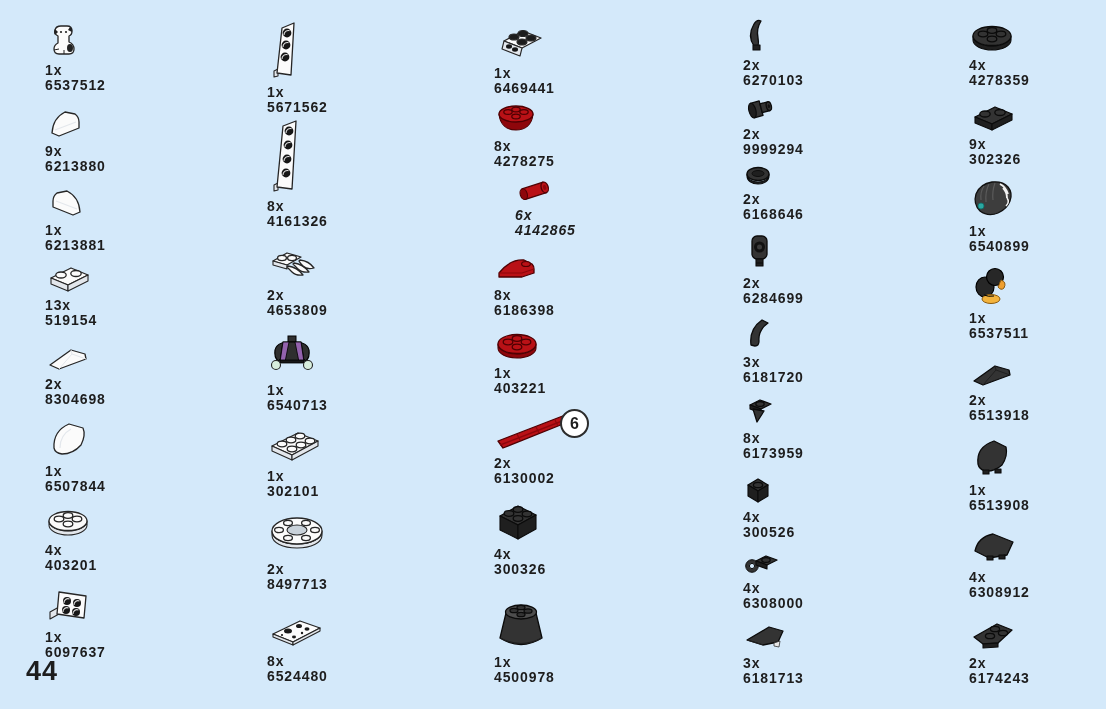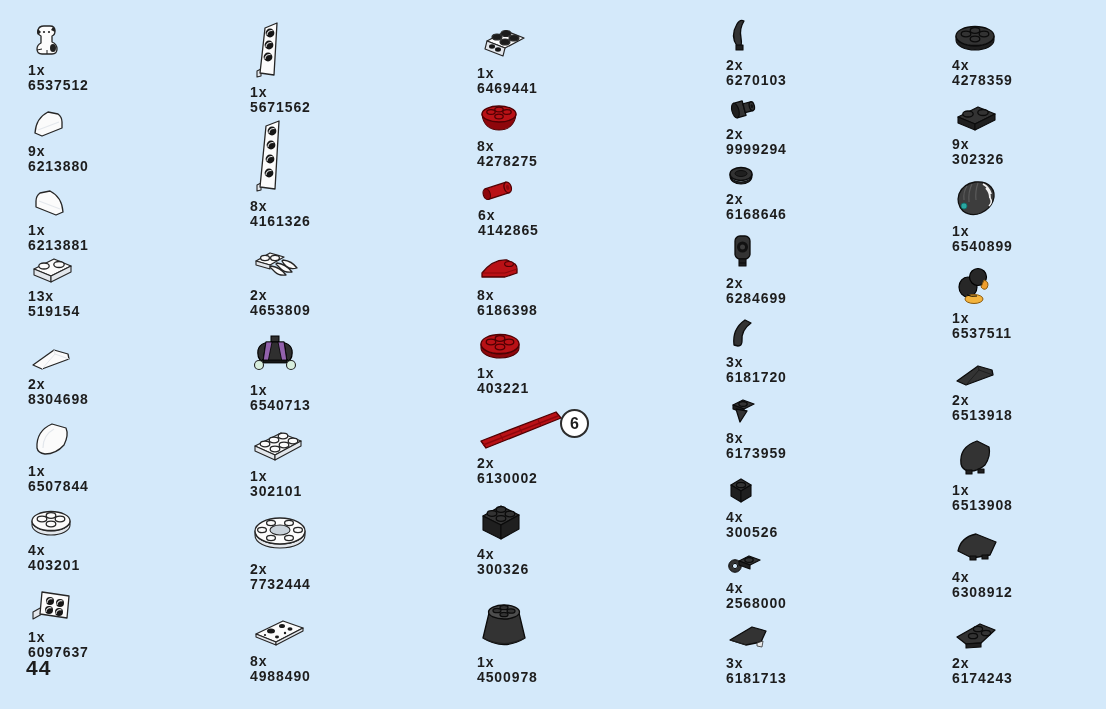--- a/index.html
+++ b/index.html
@@ -4,30 +4,30 @@
 <style>
   html, body { margin: 0; padding: 0; }
   body {
     width: 1106px; height: 709px;
     position: relative;
     overflow: hidden;
     background: #d4e9fa;
     font-family: "Liberation Sans", sans-serif;
   }
   #page { position: absolute; inset: 0; }
-  .part { position: absolute; }
+  .part { position: absolute; margin-left: 17px; }
   .part-icon { position: absolute; bottom: calc(100% + 6px); left: 1px; }
   .part-icon svg { display: block; }
   .qty, .pn {
     font-size: 14px; line-height: 14.5px; font-weight: 600;
     color: #1d1d1d; letter-spacing: 0.9px; white-space: nowrap;
   }
   .page-number {
     position: absolute;
-    font-size: 21px; font-weight: 600; color: #1d1d1d; letter-spacing: 1px; text-align: right;
+    font-size: 27px; font-weight: 600; color: #1d1d1d; letter-spacing: 1px; text-align: right;
   }
   .callout {
     position: absolute;
     width: 29px; height: 29px; box-sizing: border-box;
     border: 2px solid #2c2c2c; border-radius: 50%;
     background: #ffffff;
     display: flex; align-items: center; justify-content: center;
     font-size: 16px; font-weight: 600; color: #1d1d1d;
   }
 </style>
@@ -66,21 +66,21 @@
           <svg width="40" height="32" viewBox="0 0 40 32">
             <g transform="translate(40,0) scale(-1,1)">
               <path d="M6,27 Q7,12 19,6 L29,8 Q33,11 33,16 L33,22 L13,30 Z" fill="#fbfbfb" stroke="#262626" stroke-width="1.3" stroke-linejoin="round"></path>
               <path d="M9,24 L30,16" stroke="#e3e7ec" stroke-width="1.2" fill="none"></path>
             </g>
           </svg>
         </div>
         <div class="qty">1x</div>
         <div class="pn">6213881</div>
       </div>
-      <div class="part" style="left: 28px; top: 289px;">
+      <div class="part" style="left: 28px; top: 298px;">
         <div class="part-icon">
           <svg width="46" height="30" viewBox="0 0 46 30">
             <path d="M5,16 L25,6 L42,13 L22,23 Z" fill="#fbfbfb" stroke="#262626" stroke-width="1.3" stroke-linejoin="round"></path>
             <path d="M5,16 L22,23 L22,29 L5,22 Z" fill="#e3e7ec" stroke="#262626" stroke-width="1.1" stroke-linejoin="round"></path>
             <path d="M22,23 L42,13 L42,19 L22,29 Z" fill="#e3e7ec" stroke="#262626" stroke-width="1.1" stroke-linejoin="round"></path>
             <ellipse cx="15" cy="13" rx="5.2" ry="3" fill="#fbfbfb" stroke="#262626" stroke-width="1.3"></ellipse>
             <ellipse cx="30" cy="11.5" rx="5.2" ry="3" fill="#fbfbfb" stroke="#262626" stroke-width="1.3"></ellipse>
           </svg>
         </div>
         <div class="qty">13x</div>
@@ -229,38 +229,38 @@
             <ellipse cx="29" cy="18" rx="10" ry="5" fill="#c9d2da" stroke="#262626" stroke-width="1.1"></ellipse>
             <ellipse cx="11" cy="18" rx="4.4" ry="2.6" fill="#fbfbfb" stroke="#262626" stroke-width="1.3"></ellipse>
             <ellipse cx="20" cy="11" rx="4.4" ry="2.6" fill="#fbfbfb" stroke="#262626" stroke-width="1.3"></ellipse>
             <ellipse cx="38" cy="11" rx="4.4" ry="2.6" fill="#fbfbfb" stroke="#262626" stroke-width="1.3"></ellipse>
             <ellipse cx="47" cy="18" rx="4.4" ry="2.6" fill="#fbfbfb" stroke="#262626" stroke-width="1.3"></ellipse>
             <ellipse cx="20" cy="26" rx="4.4" ry="2.6" fill="#fbfbfb" stroke="#262626" stroke-width="1.3"></ellipse>
             <ellipse cx="38" cy="26" rx="4.4" ry="2.6" fill="#fbfbfb" stroke="#262626" stroke-width="1.3"></ellipse>
           </svg>
         </div>
         <div class="qty">2x</div>
-        <div class="pn">7732444</div>
+        <div class="pn">8497713</div>
       </div>
       <div class="part" style="left: 250px; top: 654px;">
         <div class="part-icon">
           <svg width="56" height="32" viewBox="0 0 56 32">
             <path d="M5,18 L32,5 L52,12 L25,26 Z" fill="#fbfbfb" stroke="#262626" stroke-width="1.3" stroke-linejoin="round"></path>
             <path d="M5,18 L25,26 L25,29 L5,21 Z" fill="#e3e7ec" stroke="#262626" stroke-width="1.1" stroke-linejoin="round"></path>
             <path d="M25,26 L52,12 L52,15 L25,29 Z" fill="#e3e7ec" stroke="#262626" stroke-width="1.1" stroke-linejoin="round"></path>
             <ellipse cx="20" cy="15" rx="4" ry="2.5" fill="#1a1a1a"></ellipse>
             <ellipse cx="31" cy="10" rx="3" ry="2" fill="#1a1a1a"></ellipse>
             <ellipse cx="39" cy="13" rx="2.5" ry="1.8" fill="#1a1a1a"></ellipse>
             <ellipse cx="26" cy="21" rx="2" ry="1.4" fill="#1a1a1a"></ellipse>
             <circle cx="34" cy="17" r="1.2" fill="#1a1a1a"></circle>
             <circle cx="14" cy="19" r="1.1" fill="#1a1a1a"></circle>
           </svg>
         </div>
         <div class="qty">8x</div>
-        <div class="pn">4988490</div>
+        <div class="pn">6524480</div>
       </div>
       <div class="part" style="left: 477px; top: 66px;">
         <div class="part-icon">
           <svg width="50" height="36" viewBox="0 0 50 36">
             <path d="M9,17 L28,7 L46,14 L27,24 Z" fill="#fbfbfb" stroke="#262626" stroke-width="1.3" stroke-linejoin="round"></path>
             <path d="M9,17 L27,24 L25,32 L7,25 Z" fill="#e3e7ec" stroke="#262626" stroke-width="1.1" stroke-linejoin="round"></path>
             <ellipse cx="14" cy="22.5" rx="3" ry="2.2" fill="#151515"></ellipse>
             <ellipse cx="20" cy="25.5" rx="3" ry="2.2" fill="#151515"></ellipse>
             <ellipse cx="19" cy="13" rx="5" ry="3" fill="#1c1c1c" stroke="#262626" stroke-width="1.2"></ellipse>
             <ellipse cx="28" cy="9.5" rx="5" ry="3" fill="#1c1c1c" stroke="#262626" stroke-width="1.2"></ellipse>
@@ -278,21 +278,21 @@
             <ellipse cx="21" cy="11" rx="17" ry="8" fill="#b91116" stroke="#4f0103" stroke-width="1.3" stroke-linejoin="round"></ellipse>
             <ellipse cx="13" cy="9" rx="4.2" ry="2.4" fill="#b91116" stroke="#4f0103" stroke-width="1.3"></ellipse>
             <ellipse cx="21" cy="6.5" rx="4.2" ry="2.4" fill="#b91116" stroke="#4f0103" stroke-width="1.3"></ellipse>
             <ellipse cx="29" cy="9" rx="4.2" ry="2.4" fill="#b91116" stroke="#4f0103" stroke-width="1.3"></ellipse>
             <ellipse cx="21" cy="13.5" rx="4.2" ry="2.4" fill="#b91116" stroke="#4f0103" stroke-width="1.3"></ellipse>
           </svg>
         </div>
         <div class="qty">8x</div>
         <div class="pn">4278275</div>
       </div>
-      <div class="part" style="left: 478px; top: 208px;">
+      <div class="part" style="left: 498px; top: 208px; font-style: italic;">
         <div class="part-icon">
           <svg width="38" height="26" viewBox="0 0 38 26">
             <g transform="rotate(-18 19 14)">
               <rect x="7" y="9" width="22" height="11" fill="#b91116" stroke="#4f0103" stroke-width="1.3" stroke-linejoin="round"></rect>
               <ellipse cx="7" cy="14.5" rx="3.5" ry="5.5" fill="#8e060b" stroke="#4f0103" stroke-width="1.1" stroke-linejoin="round"></ellipse>
               <ellipse cx="29" cy="14.5" rx="3.5" ry="5.5" fill="#b91116" stroke="#4f0103" stroke-width="1.3" stroke-linejoin="round"></ellipse>
               <ellipse cx="29" cy="14.5" rx="1.6" ry="2.6" fill="#8e060b"></ellipse>
             </g>
           </svg>
         </div>
@@ -452,21 +452,21 @@
           <svg width="36" height="24" viewBox="0 0 36 24">
             <circle cx="8" cy="15" r="4.5" fill="none" stroke="#333333" stroke-width="3.5"></circle>
             <circle cx="8" cy="15" r="6.3" fill="none" stroke="#0b0b0b" stroke-width="1"></circle>
             <circle cx="8" cy="15" r="2.6" fill="none" stroke="#0b0b0b" stroke-width="1"></circle>
             <path d="M12,10 L22,5 L33,9 L23,14 Z" fill="#333333" stroke="#0b0b0b" stroke-width="1.3" stroke-linejoin="round"></path>
             <ellipse cx="22" cy="9" rx="4.2" ry="2.4" fill="#333333" stroke="#0b0b0b" stroke-width="1.3"></ellipse>
             <path d="M12,10 L23,14 L23,18 L12,14 Z" fill="#1f1f1f" stroke="#0b0b0b" stroke-width="1.1" stroke-linejoin="round"></path>
           </svg>
         </div>
         <div class="qty">4x</div>
-        <div class="pn">2568000</div>
+        <div class="pn">6308000</div>
       </div>
       <div class="part" style="left: 726px; top: 656px;">
         <div class="part-icon">
           <svg width="44" height="28" viewBox="0 0 44 28">
             <path d="M3,18 L25,5 L39,9 L34,20 L19,23 Z" fill="#333333" stroke="#0b0b0b" stroke-width="1.3" stroke-linejoin="round"></path>
             <path d="M30,21 L36,19 L35,25 L30,24 Z" fill="#e8e8e8" stroke="#333" stroke-width="0.8"></path>
             <path d="M3,18 L19,23" stroke="#1f1f1f" stroke-width="1.1" fill="none"></path>
           </svg>
         </div>
         <div class="qty">3x</div>

